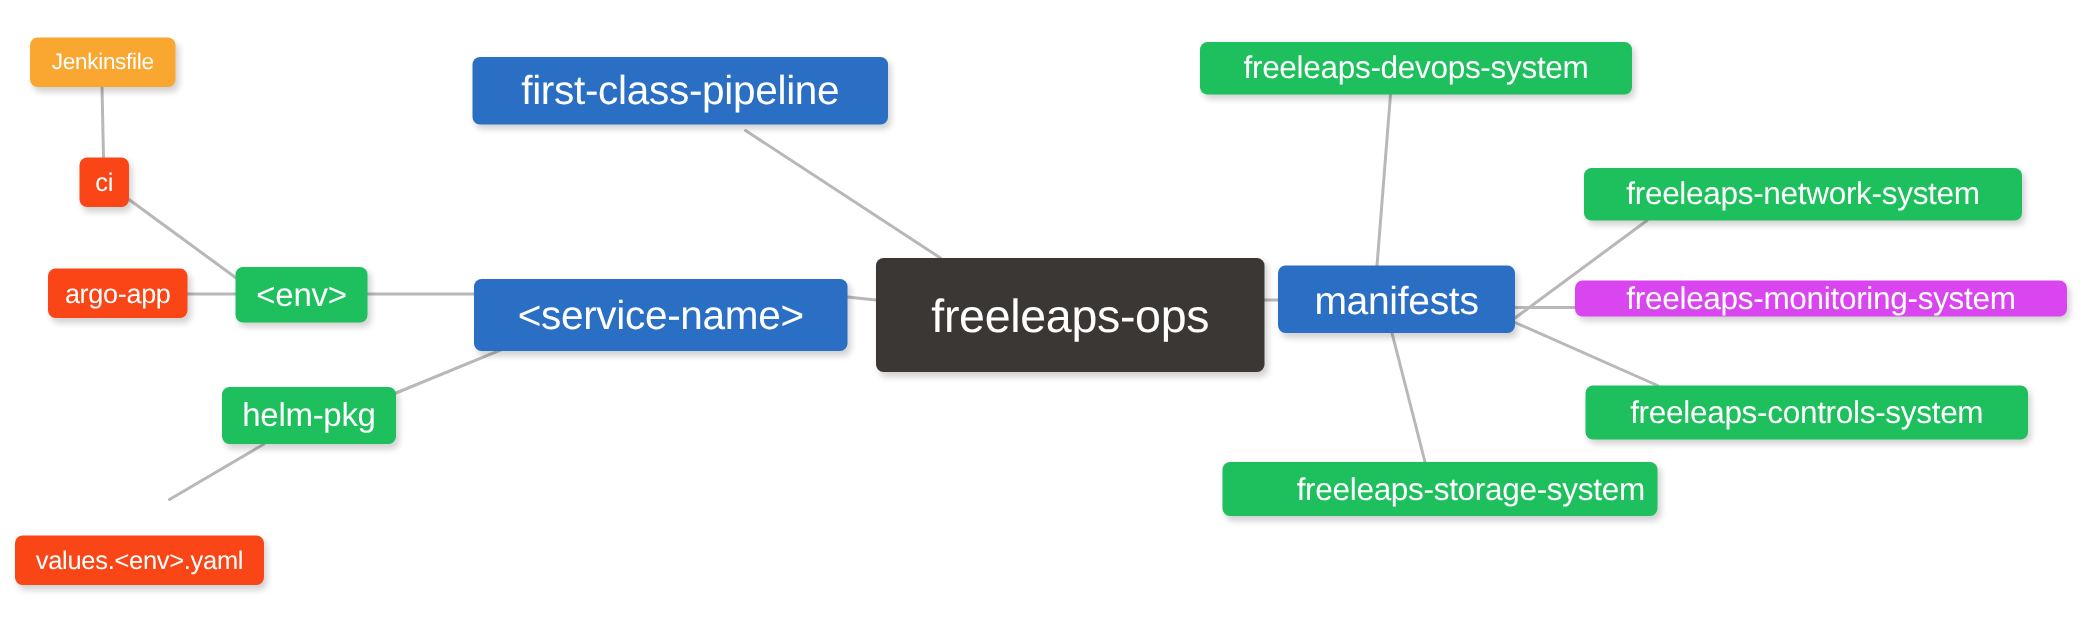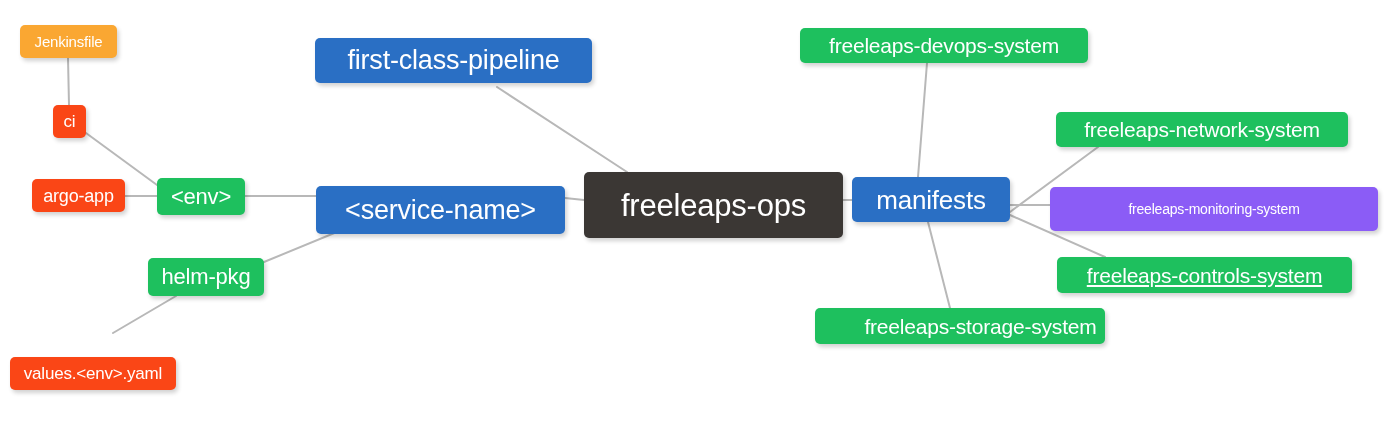--- a/index.html
+++ b/index.html
@@ -54,21 +54,21 @@
       <line x1="157" y1="196" x2="125" y2="196" stroke="#b8b8b8" stroke-width="2" stroke-linecap="round"></line>
       <line x1="69" y1="105" x2="68" y2="58" stroke="#b8b8b8" stroke-width="2" stroke-linecap="round"></line>
       <line x1="176" y1="296" x2="113" y2="333" stroke="#b8b8b8" stroke-width="2" stroke-linecap="round"></line>
       <line x1="918" y1="177" x2="927" y2="63" stroke="#b8b8b8" stroke-width="2" stroke-linecap="round"></line>
       <line x1="1010" y1="212" x2="1098" y2="147" stroke="#b8b8b8" stroke-width="2" stroke-linecap="round"></line>
       <line x1="1010" y1="205" x2="1050" y2="205" stroke="#b8b8b8" stroke-width="2" stroke-linecap="round"></line>
       <line x1="1010" y1="215" x2="1105" y2="257" stroke="#b8b8b8" stroke-width="2" stroke-linecap="round"></line>
       <line x1="928" y1="222" x2="950" y2="308" stroke="#b8b8b8" stroke-width="2" stroke-linecap="round"></line>
     </svg>
   <div id="node-layer">
-      <div class="node" style="left: 584px; top: 172px; width: 259px; height: 66px; background: rgb(59, 55, 52); font-size: 31px; text-align: right;">
+      <div class="node" style="left: 584px; top: 172px; width: 259px; height: 76px; background: rgb(59, 55, 52); font-size: 31px; text-align: right;">
         <span class="label">freeleaps-ops</span>
       </div>
       <div class="node" style="left: 316px; top: 172px; width: 249px; height: 48px; background: rgb(42, 111, 196); font-size: 27px; margin-top: 14px;">
         <span class="label">&lt;service-name&gt;</span>
       </div>
       <div class="node" style="left: 852px; top: 177px; width: 158px; height: 45px; background: rgb(42, 111, 196); font-size: 26px;">
         <span class="label">manifests</span>
       </div>
       <div class="node" style="left: 315px; top: 38px; width: 277px; height: 45px; background: rgb(42, 111, 196); font-size: 27px;">
         <span class="label">first-class-pipeline</span>
@@ -90,23 +90,23 @@
       </div>
       <div class="node" style="left: 10px; top: 333px; width: 166px; height: 33px; background: rgb(250, 70, 22); font-size: 17px; margin-top: 24px;">
         <span class="label">values.&lt;env&gt;.yaml</span>
       </div>
       <div class="node" style="left: 800px; top: 28px; width: 288px; height: 35px; background: rgb(30, 192, 94); font-size: 21px;">
         <span class="label">freeleaps-devops-system</span>
       </div>
       <div class="node" style="left: 1056px; top: 112px; width: 292px; height: 35px; background: rgb(30, 192, 94); font-size: 21px;">
         <span class="label">freeleaps-network-system</span>
       </div>
-      <div class="node" style="left: 1050px; top: 187px; width: 328px; height: 44px; background: #8b5cf6; font-size: 14px;">
+      <div class="node" style="left: 1050px; top: 187px; width: 328px; height: 24px; background: #d946ef; font-size: 21px;">
         <span class="label">freeleaps-monitoring-system</span>
       </div>
-      <div class="node" style="left: 1057px; top: 257px; width: 295px; height: 36px; background: rgb(30, 192, 94); font-size: 21px; text-decoration: underline;">
+      <div class="node" style="left: 1057px; top: 257px; width: 295px; height: 36px; background: rgb(30, 192, 94); font-size: 21px;">
         <span class="label">freeleaps-controls-system</span>
       </div>
       <div class="node" style="left: 815px; top: 308px; width: 290px; height: 36px; background: rgb(30, 192, 94); font-size: 21px; padding-left: 41px;">
         <span class="label">freeleaps-storage-system</span>
       </div>
     </div>
 </div>
 
 </body></html>

